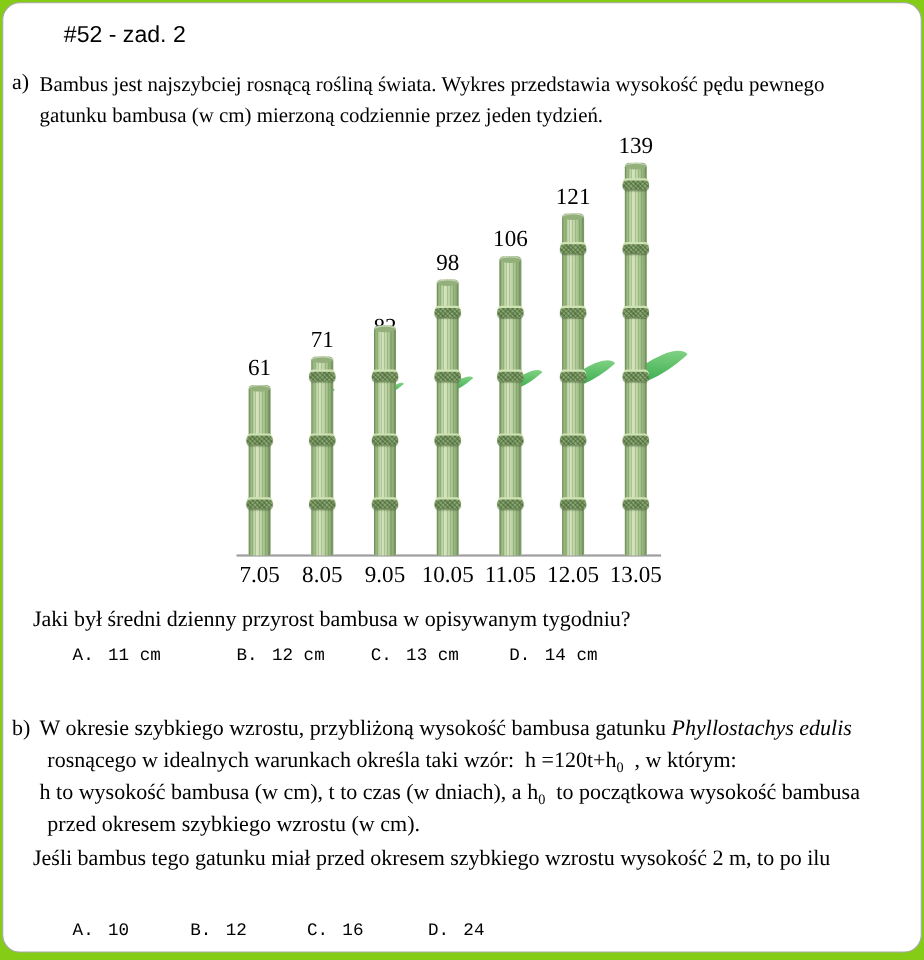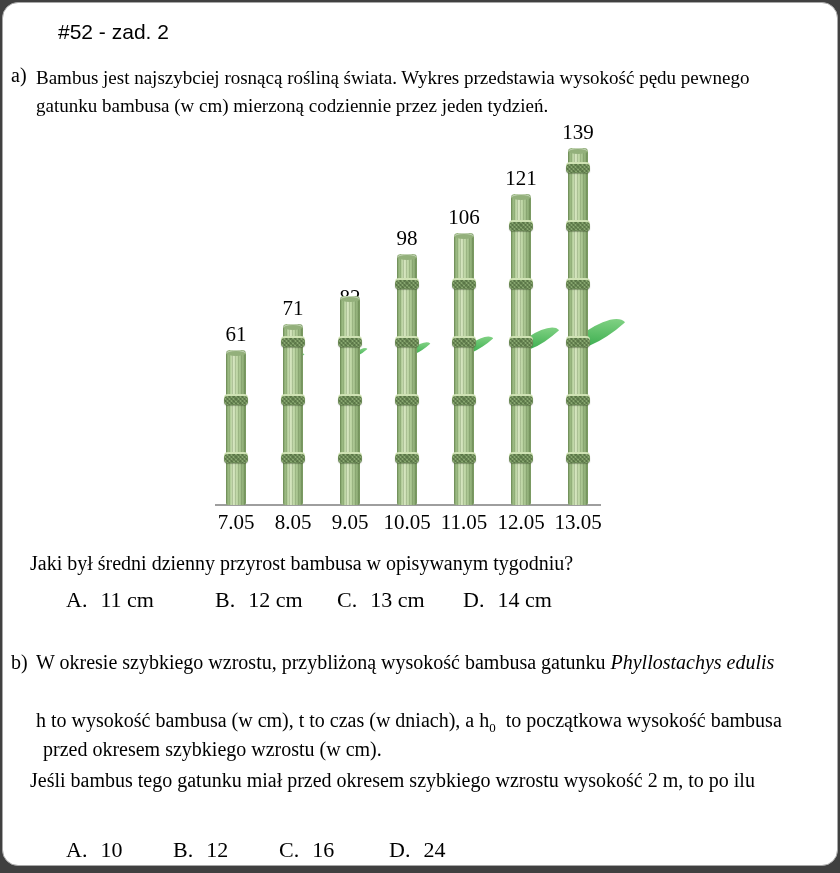--- a/index.html
+++ b/index.html
@@ -1,28 +1,28 @@
 <!DOCTYPE html>
 <html><head>
 <meta charset="utf-8">
 <style>
   html,body{margin:0;padding:0;background:#fff;}
-  .canvas{position:relative;width:840px;height:873px;background:#404040;overflow:hidden;
+  .canvas{position:relative;width:840px;height:873px;background:#84cc16;overflow:hidden;
           font-family:"Liberation Serif",serif;color:#000;}
   .card{position:absolute;left:2px;top:2px;width:834px;height:862px;background:#fff;
         border:1.5px solid #a8a8a8;border-radius:16px;}
   .title{position:absolute;left:55px;top:17px;font-family:"Liberation Sans",sans-serif;
          font-size:21px;}
   .hang{position:absolute;font-size:20px;}
   .line{font-size:19px;line-height:28px;white-space:pre;}
   .pline{position:absolute;font-size:20px;white-space:pre;}
   .pline i{font-style:italic;}
   sub{font-size:13px;vertical-align:sub;}
   .q{position:absolute;font-size:20px;white-space:pre;}
-  .opt{position:absolute;font-size:22px;white-space:pre;}
+  .opt{position:absolute;font-size:16px;white-space:pre;font-family:Liberation Mono, monospace;}
   .opt .opt-text{margin-left:13px;}
   
   .chart{position:absolute;left:0;top:110px;width:836px;height:430px;}
   .axis{position:absolute;left:212px;top:391px;width:386px;height:2px;background:#9e9e9e;}
   .stalk{position:absolute;width:20px;border-radius:4px 4px 2px 2px;z-index:1;
     background:linear-gradient(to right,#7a9a62,#a9c78f 18%,#d6e5c0 36%,#bad3a1 58%,#8fae77 86%,#76965e);}
   .stalk::after{content:"";position:absolute;inset:0;border-radius:inherit;
     background:repeating-linear-gradient(to right,rgba(70,95,50,0.22) 0 1px,transparent 1px 3px);}
   .cap{position:absolute;top:0;left:0;right:0;height:6px;border-radius:50%;
     background:#93b07b;box-shadow:inset 0 1px 0 rgba(255,255,255,0.45);z-index:3;}
@@ -128,20 +128,21 @@
 
     <div>
       <span class="opt" style="left:63px;top:584px;"><span>A.</span><span class="opt-text">11 cm</span></span>
       <span class="opt" style="left:212px;top:584px;"><span>B.</span><span class="opt-text">12 cm</span></span>
       <span class="opt" style="left:334px;top:584px;"><span>C.</span><span class="opt-text">13 cm</span></span>
       <span class="opt" style="left:460px;top:584px;"><span>D.</span><span class="opt-text">14 cm</span></span>
     </div>
 
     <div class="hang" style="left:8px;top:648px;">b)</div>
     <div class="pline" style="left:33px;top:648px;"><span>W okresie szybkiego wzrostu, przybliżoną wysokość bambusa gatunku </span><i>Phyllostachys edulis</i></div>
+    <div class="pline" style="left:40px;top:677px;"><span>rosnącego w idealnych warunkach określa taki wzór:  h =120t+h</span><sub>0</sub><span>  , w którym:</span></div>
     <div class="pline" style="left:33px;top:706px;"><span>h to wysokość bambusa (w cm), t to czas (w dniach), a h</span><sub>0</sub><span>  to początkowa wysokość bambusa</span></div>
     <div class="pline" style="left:40px;top:735px;">przed okresem szybkiego wzrostu (w cm).</div>
 
     <div class="q" style="left:27px;top:766px;">Jeśli bambus tego gatunku miał przed okresem szybkiego wzrostu wysokość 2 m, to po ilu</div>
 
     <div>
       <span class="opt" style="left:63px;top:834px;"><span>A.</span><span class="opt-text">10</span></span>
       <span class="opt" style="left:170px;top:834px;"><span>B.</span><span class="opt-text">12</span></span>
       <span class="opt" style="left:276px;top:834px;"><span>C.</span><span class="opt-text">16</span></span>
       <span class="opt" style="left:386px;top:834px;"><span>D.</span><span class="opt-text">24</span></span>

